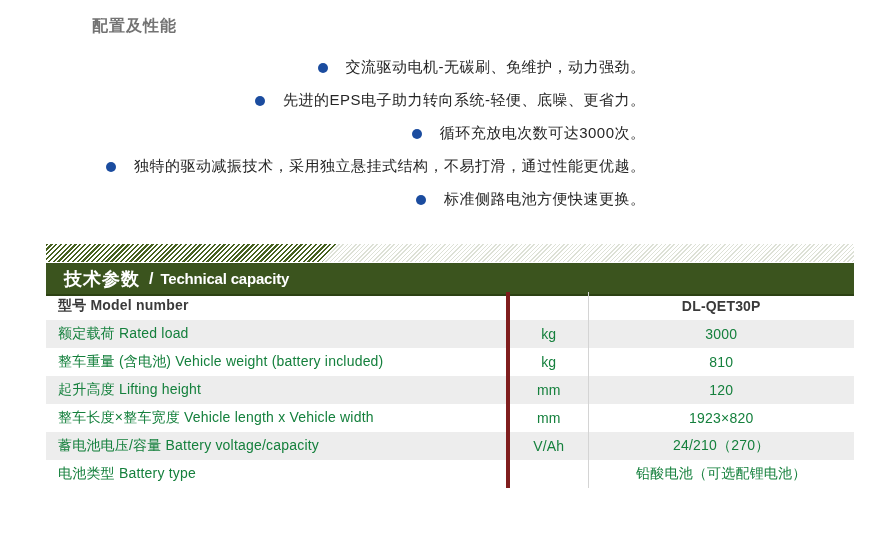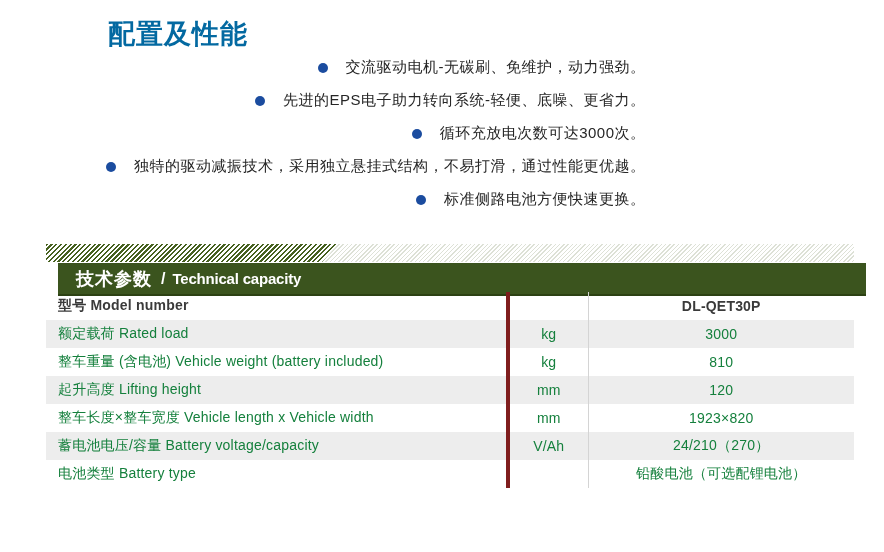--- a/index.html
+++ b/index.html
@@ -3,22 +3,22 @@
 <meta charset="utf-8">
 <style>
   * { margin: 0; padding: 0; box-sizing: border-box; }
   html, body { width: 884px; height: 552px; background: #ffffff; overflow: hidden; }
   body { font-family: "Liberation Sans", "DejaVu Sans", sans-serif; position: relative; }
 
   .page { position: absolute; inset: 0; background: #ffffff; }
 
   
   .section-title {
-    position: absolute; left: 108px; top: 16px;
-    font-size: 27px; font-weight: 700; color: #0369a1; letter-spacing: 1px;
+    position: absolute; left: 92px; top: 16px;
+    font-size: 16px; font-weight: 700; color: #737373; letter-spacing: 1px;
   }
   .features {
     position: absolute; left: 106px; top: 51px; list-style: none;
   }
   .feature {
     height: 33px; display: flex; align-items: center; justify-content: flex-end;
   }
   .dot {
     width: 10px; height: 10px; border-radius: 50%;
     background: #1b4c9f; margin-right: 18px; flex: 0 0 auto;
@@ -38,21 +38,21 @@
   .hatch-dark {
     position: absolute; left: 0; top: 0; width: 292px; height: 100%;
     background: repeating-linear-gradient(135deg, #46611f 0px, #46611f 1.6px, #ffffff 1.6px, #ffffff 3.4px);
     clip-path: polygon(0 0, 292px 0, 276px 100%, 0 100%);
   }
 
   
   .tech-banner {
     position: absolute; left: 46px; top: 263px; width: 808px; height: 33px;
     background: #3b541e; border-bottom: 2px solid #2c4113;
-    color: #ffffff; display: flex; align-items: center; padding-left: 18px; margin-left: 12px;
+    color: #ffffff; display: flex; align-items: center; padding-left: 18px;
   }
   .tech-banner .zh { font-size: 18px; font-weight: 700; letter-spacing: 1px; }
   .tech-banner .sep { font-size: 16px; font-weight: 700; margin: 0 7px 0 9px; }
   .tech-banner .en { font-size: 15px; font-weight: 600; letter-spacing: -0.2px; }
 
   
   .spec-table {
     position: absolute; left: 46px; top: 292px; width: 808px;
     border-collapse: collapse; table-layout: fixed;
   }

